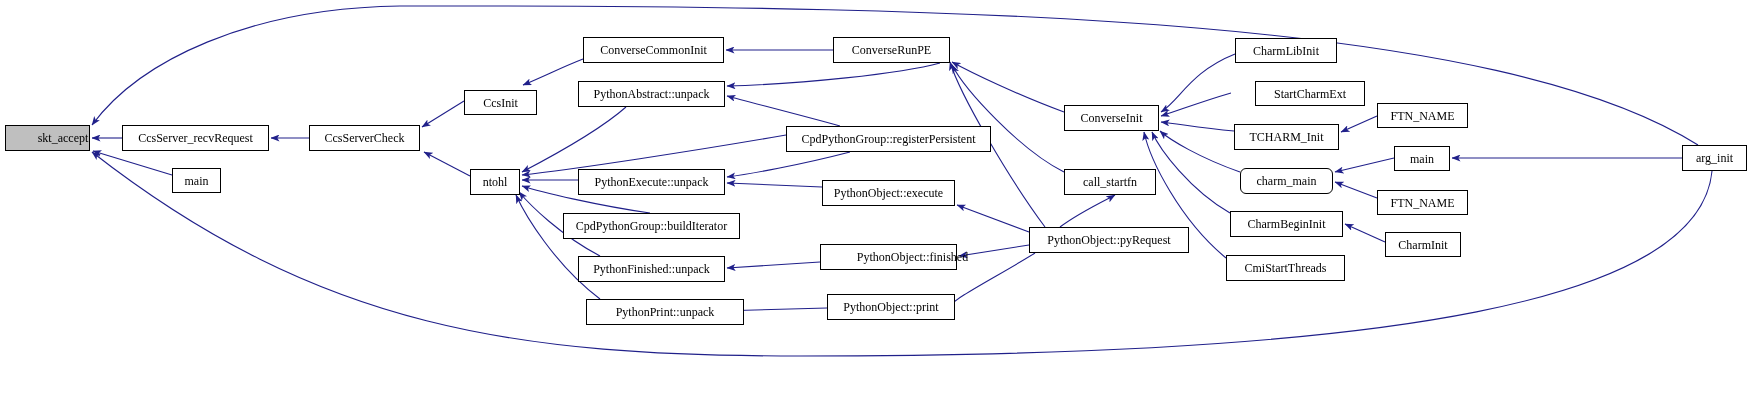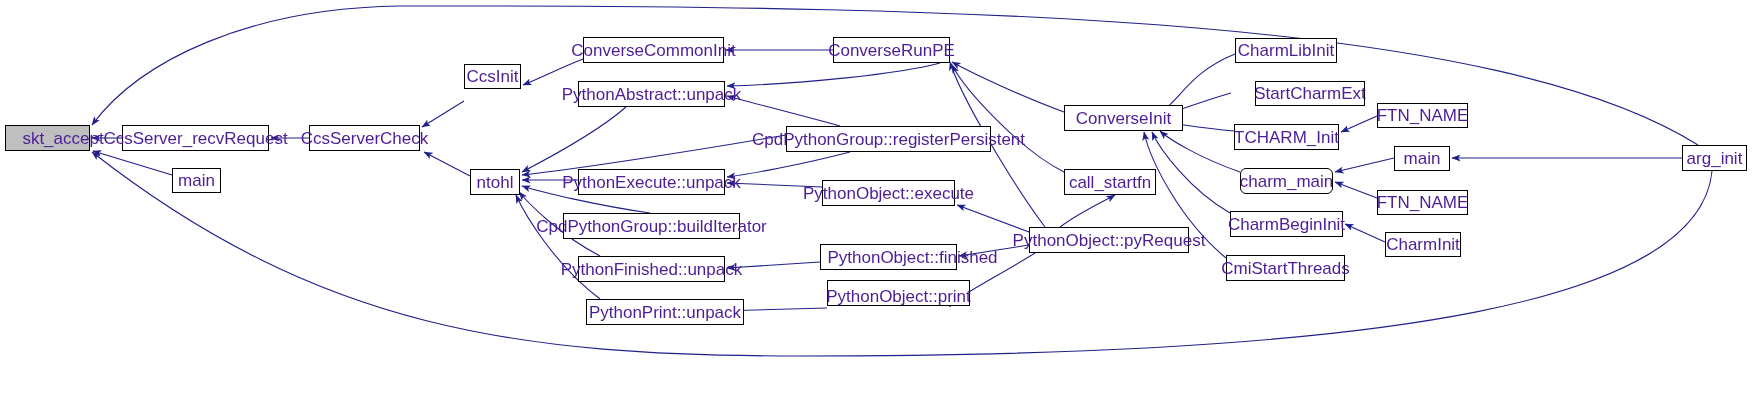--- a/index.html
+++ b/index.html
@@ -1,21 +1,21 @@
 <!DOCTYPE html>
 <html><head>
 <meta charset="utf-8">
 <style>
   html,body{margin:0;padding:0;background:#ffffff;}
   body{font-family:"Liberation Sans",sans-serif;}
   #canvas{position:relative;width:1752px;height:400px;background:#ffffff;overflow:hidden;}
   svg#graph{position:absolute;left:0;top:0;width:1752px;height:400px;}
   .nodebox{position:absolute;box-sizing:border-box;border:1px solid #000000;background:#ffffff;
            display:flex;align-items:center;justify-content:center;white-space:nowrap;
-           font-family:Liberation Sans, sans-serif;font-size:17px;color:#4c1d95;line-height:1;}
+           font-family:Liberation Serif, serif;font-size:12px;color:#000000;line-height:1;}
   .nodebox.current{background:#bfbfbf;}
   .nodelabel{pointer-events:none;}
 </style>
 </head>
 <body>
 
 <div id="canvas">
   <svg id="graph" xmlns="http://www.w3.org/2000/svg">
     <defs>
       <marker id="arrowhead" markerWidth="9" markerHeight="7" refX="8.5" refY="3.5" orient="auto" markerUnits="userSpaceOnUse">
@@ -70,21 +70,21 @@
       </div>
       <div class="nodebox" style="left: 122px; top: 125px; width: 147px; height: 26px;">
         <span class="nodelabel">CcsServer_recvRequest</span>
       </div>
       <div class="nodebox" style="left: 172px; top: 168px; width: 49px; height: 25px;">
         <span class="nodelabel">main</span>
       </div>
       <div class="nodebox" style="left: 309px; top: 125px; width: 111px; height: 26px;">
         <span class="nodelabel">CcsServerCheck</span>
       </div>
-      <div class="nodebox" style="left: 464px; top: 64px; width: 57px; height: 25px;">
+      <div class="nodebox" style="left: 464px; top: 90px; width: 73px; height: 25px;">
         <span class="nodelabel">CcsInit</span>
       </div>
       <div class="nodebox" style="left: 470px; top: 169px; width: 50px; height: 26px;">
         <span class="nodelabel">ntohl</span>
       </div>
       <div class="nodebox" style="left: 583px; top: 37px; width: 141px; height: 26px;">
         <span class="nodelabel">ConverseCommonInit</span>
       </div>
       <div class="nodebox" style="left: 578px; top: 81px; width: 147px; height: 26px;">
         <span class="nodelabel">PythonAbstract::unpack</span>
@@ -106,27 +106,27 @@
       </div>
       <div class="nodebox" style="left: 786px; top: 126px; width: 205px; height: 26px;">
         <span class="nodelabel">CpdPythonGroup::registerPersistent</span>
       </div>
       <div class="nodebox" style="left: 822px; top: 180px; width: 133px; height: 26px;">
         <span class="nodelabel">PythonObject::execute</span>
       </div>
       <div class="nodebox" style="left: 820px; top: 244px; width: 137px; height: 26px; padding-left: 48px;">
         <span class="nodelabel">PythonObject::finished</span>
       </div>
-      <div class="nodebox" style="left: 827px; top: 280px; width: 143px; height: 26px; align-items: flex-end;">
+      <div class="nodebox" style="left: 827px; top: 294px; width: 128px; height: 26px;">
         <span class="nodelabel">PythonObject::print</span>
       </div>
       <div class="nodebox" style="left: 1029px; top: 227px; width: 160px; height: 26px;">
         <span class="nodelabel">PythonObject::pyRequest</span>
       </div>
-      <div class="nodebox" style="left: 1064px; top: 105px; width: 119px; height: 26px; align-items: center;">
+      <div class="nodebox" style="left: 1064px; top: 105px; width: 95px; height: 26px; align-items: center;">
         <span class="nodelabel">ConverseInit</span>
       </div>
       <div class="nodebox" style="left: 1064px; top: 169px; width: 92px; height: 26px;">
         <span class="nodelabel">call_startfn</span>
       </div>
       <div class="nodebox" style="left: 1235px; top: 38px; width: 102px; height: 25px;">
         <span class="nodelabel">CharmLibInit</span>
       </div>
       <div class="nodebox" style="left: 1231px; top: 81px; width: 110px; height: 25px; margin-left: 24px;">
         <span class="nodelabel">StartCharmExt</span>

